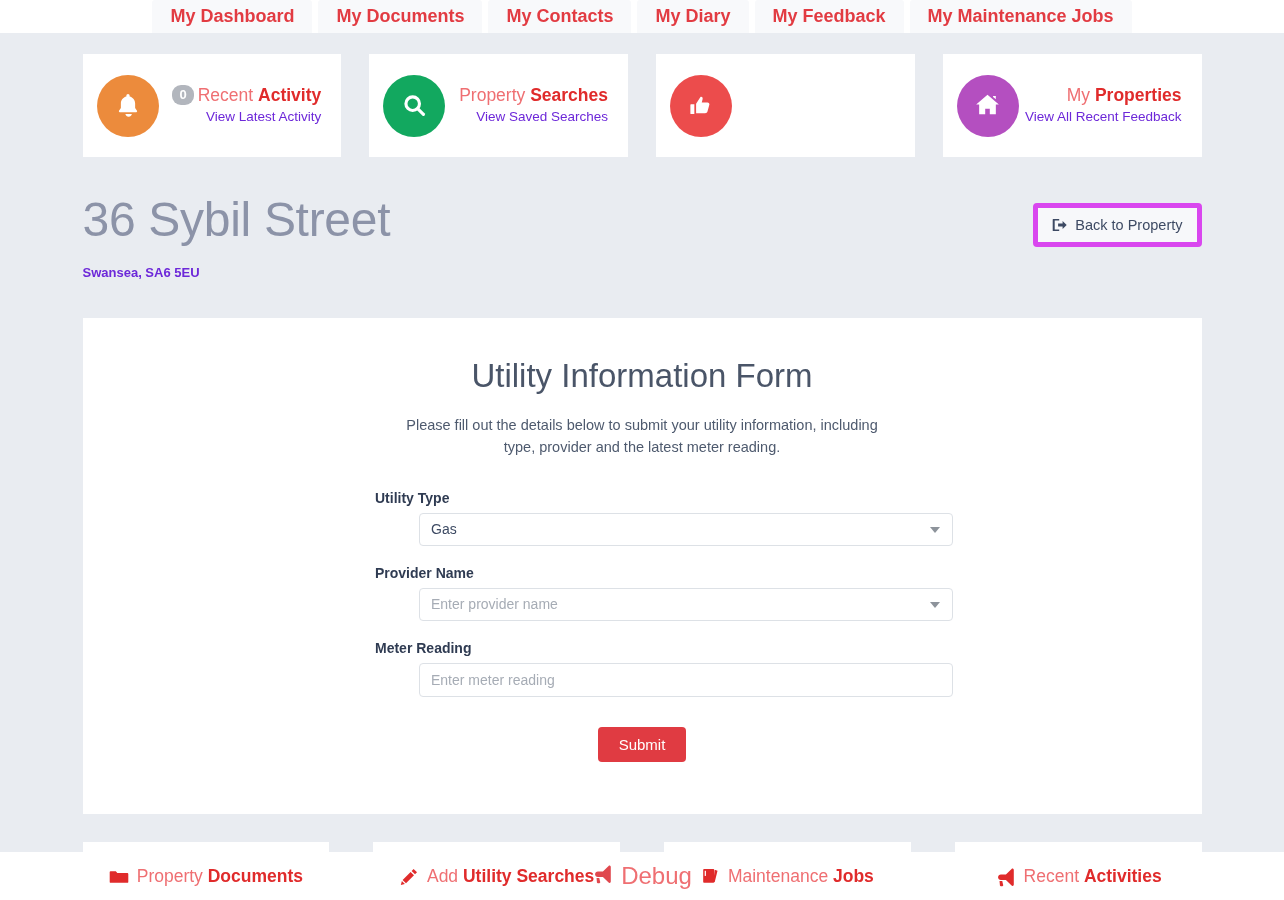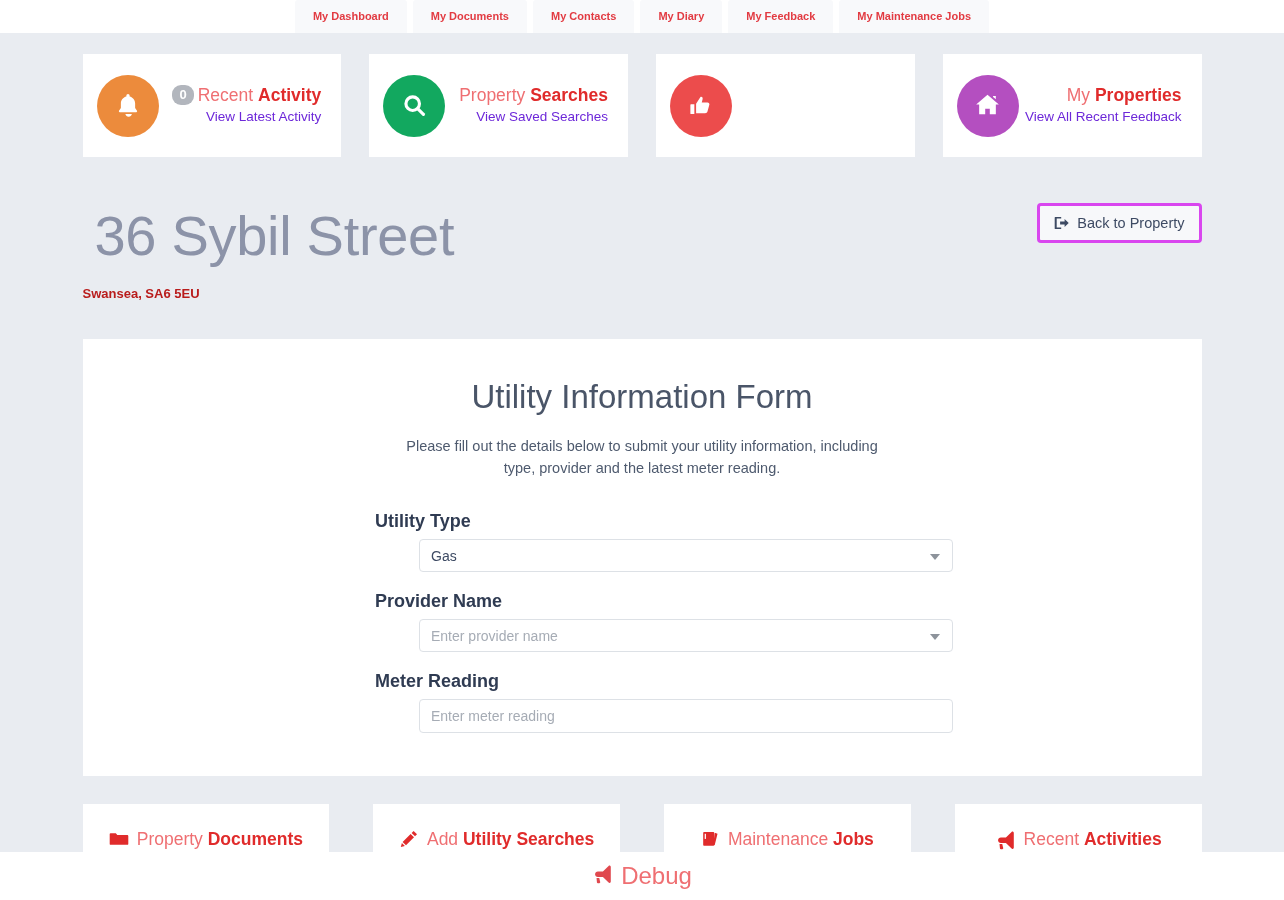--- a/index.html
+++ b/index.html
@@ -20,21 +20,21 @@
     justify-content: center;
     align-items: flex-start;
     gap: 6px;
     padding: 0;
     position: relative;
   }
   .nav-tab {
     background: #f8f9fb;
     color: #e23b42;
     font-weight: bold;
-    font-size: 11px;
+    font-size: 18px;
     padding: 0 18px;
     height: 33px;
     line-height: 33px;
     border-radius: 3px 3px 0 0;
     white-space: nowrap;
     cursor: pointer;
     text-align: center;
   }
 
   
@@ -104,54 +104,54 @@
   }
 
   
   .prop-header {
     display: flex;
     align-items: flex-start;
     justify-content: space-between;
     margin-top: 35px;
   }
   .prop-title {
-    font-size: 56px;
+    font-size: 48px;
     font-weight: normal;
     color: #8c93a8;
-    margin: 12px;
+    margin: 0;
     line-height: 1.15;
     letter-spacing: -0.3px;
   }
   .prop-addr {
     font-size: 13px;
     font-weight: bold;
-    color: #b91c1c;
+    color: #6d28d9;
     margin-top: 18px;
   }
   .back-btn {
     background: #f7f8fa;
-    border: 3px solid #d946ef;
+    border: 5px solid #d946ef;
     border-radius: 4px;
     color: #3d4a63;
     font-size: 14.5px;
     padding: 9px 14px;
     display: inline-flex;
     align-items: center;
     gap: 7px;
     cursor: pointer;
     margin-top: 11px;
     white-space: nowrap;
   }
   .back-btn svg { display: block; }
 
   
   .form-panel {
     background: #ffffff;
     margin-top: 38px;
-    padding: 38px 20px 24px;
+    padding: 38px 20px 52px;
   }
   .form-title {
     text-align: center;
     font-size: 33px;
     font-weight: normal;
     color: #4a5568;
     margin: 0 0 18px;
     line-height: 1.2;
   }
   .form-desc {
@@ -160,21 +160,21 @@
     color: #4e5a6e;
     max-width: 505px;
     margin: 0 auto 32px;
     line-height: 1.52;
   }
   .form-fields {
     width: 534px;
     margin: 0 auto;
   }
   .field-label {
-    font-size: 18px;
+    font-size: 14px;
     font-weight: bold;
     color: #2f3b52;
     margin-bottom: 7px;
     display: block;
   }
   .field-group { margin-bottom: 19px; }
   .field-control {
     width: 100%;
     height: 33px;
     border: 1px solid #dde1e6;
@@ -367,20 +367,23 @@
           </div>
         </div>
 
         <div class="field-group">
           <label class="field-label">Meter Reading</label>
           <div class="field-control input-box">
             <span class="ph">Enter meter reading</span>
           </div>
         </div>
 
+        <div class="submit-wrap">
+          <button class="submit-btn">Submit</button>
+        </div>
 
       </div>
     </div>
 
     <div class="action-row">
 
       <div class="action-card">
         <span>
           <svg width="20" height="20" viewBox="0 0 20 20" fill="#e02b2b">
             <path d="M1.6 4.2h5.2l1.5 1.8h10.1c.5 0 .9.4.9.9v8.0c0 .5-.4.9-.9.9H1.6c-.5 0-.9-.4-.9-.9V5.1c0-.5.4-.9.9-.9z"></path>

